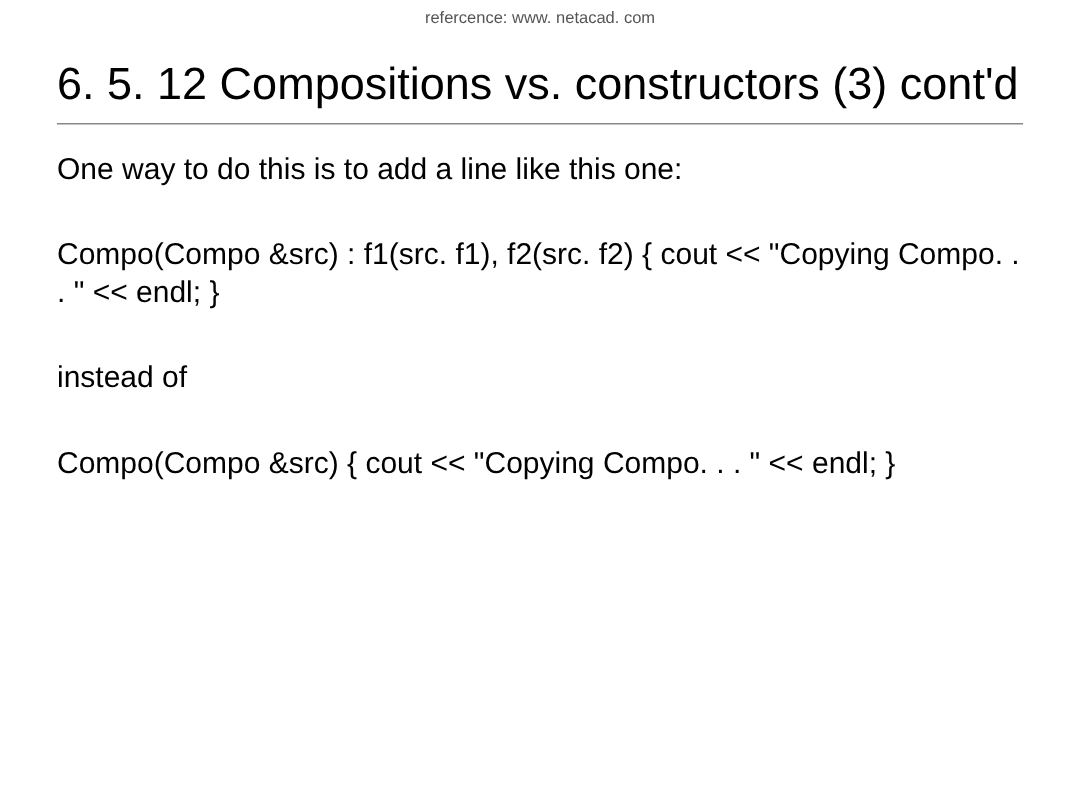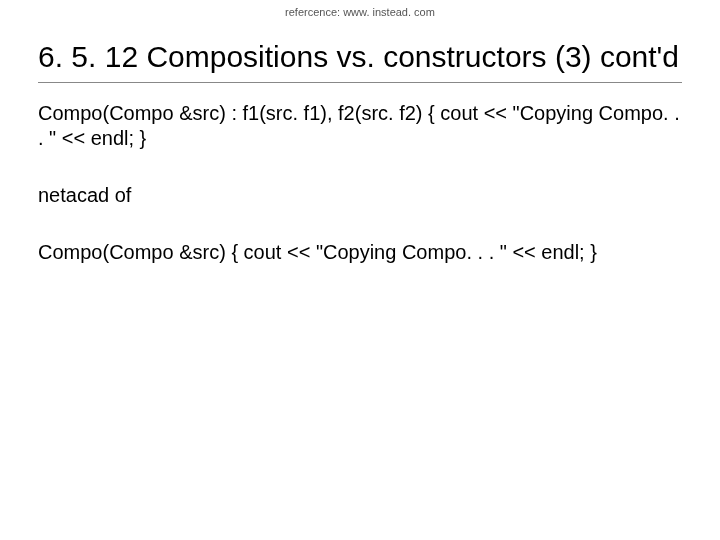--- a/index.html
+++ b/index.html
@@ -52,21 +52,22 @@
       font-weight: 400;
       color: #000000;
       line-height: 1.25;
       margin-bottom: 32px;
     }
   </style>
 </head>
 <body>
 
 <div class="slide-container">
-  <div class="reference-bar">refercence: www. instead. com</div>
+  <div class="reference-bar">refercence: www. netacad. com</div>
   <div class="content-wrapper">
     <h1 class="slide-title">6. 5. 12 Compositions vs. constructors (3) cont'd</h1>
     <hr class="title-underline">
+    <p class="body-text">One way to do this is to add a line like this one:</p>
     <p class="body-text">Compo(Compo &amp;src) : f1(src. f1), f2(src. f2) { cout &lt;&lt; "Copying Compo. . . " &lt;&lt; endl; }</p>
-    <p class="body-text">netacad of</p>
+    <p class="body-text">instead of</p>
     <p class="body-text">Compo(Compo &amp;src) { cout &lt;&lt; "Copying Compo. . . " &lt;&lt; endl; }</p>
   </div>
 </div>
 
 </body></html>

